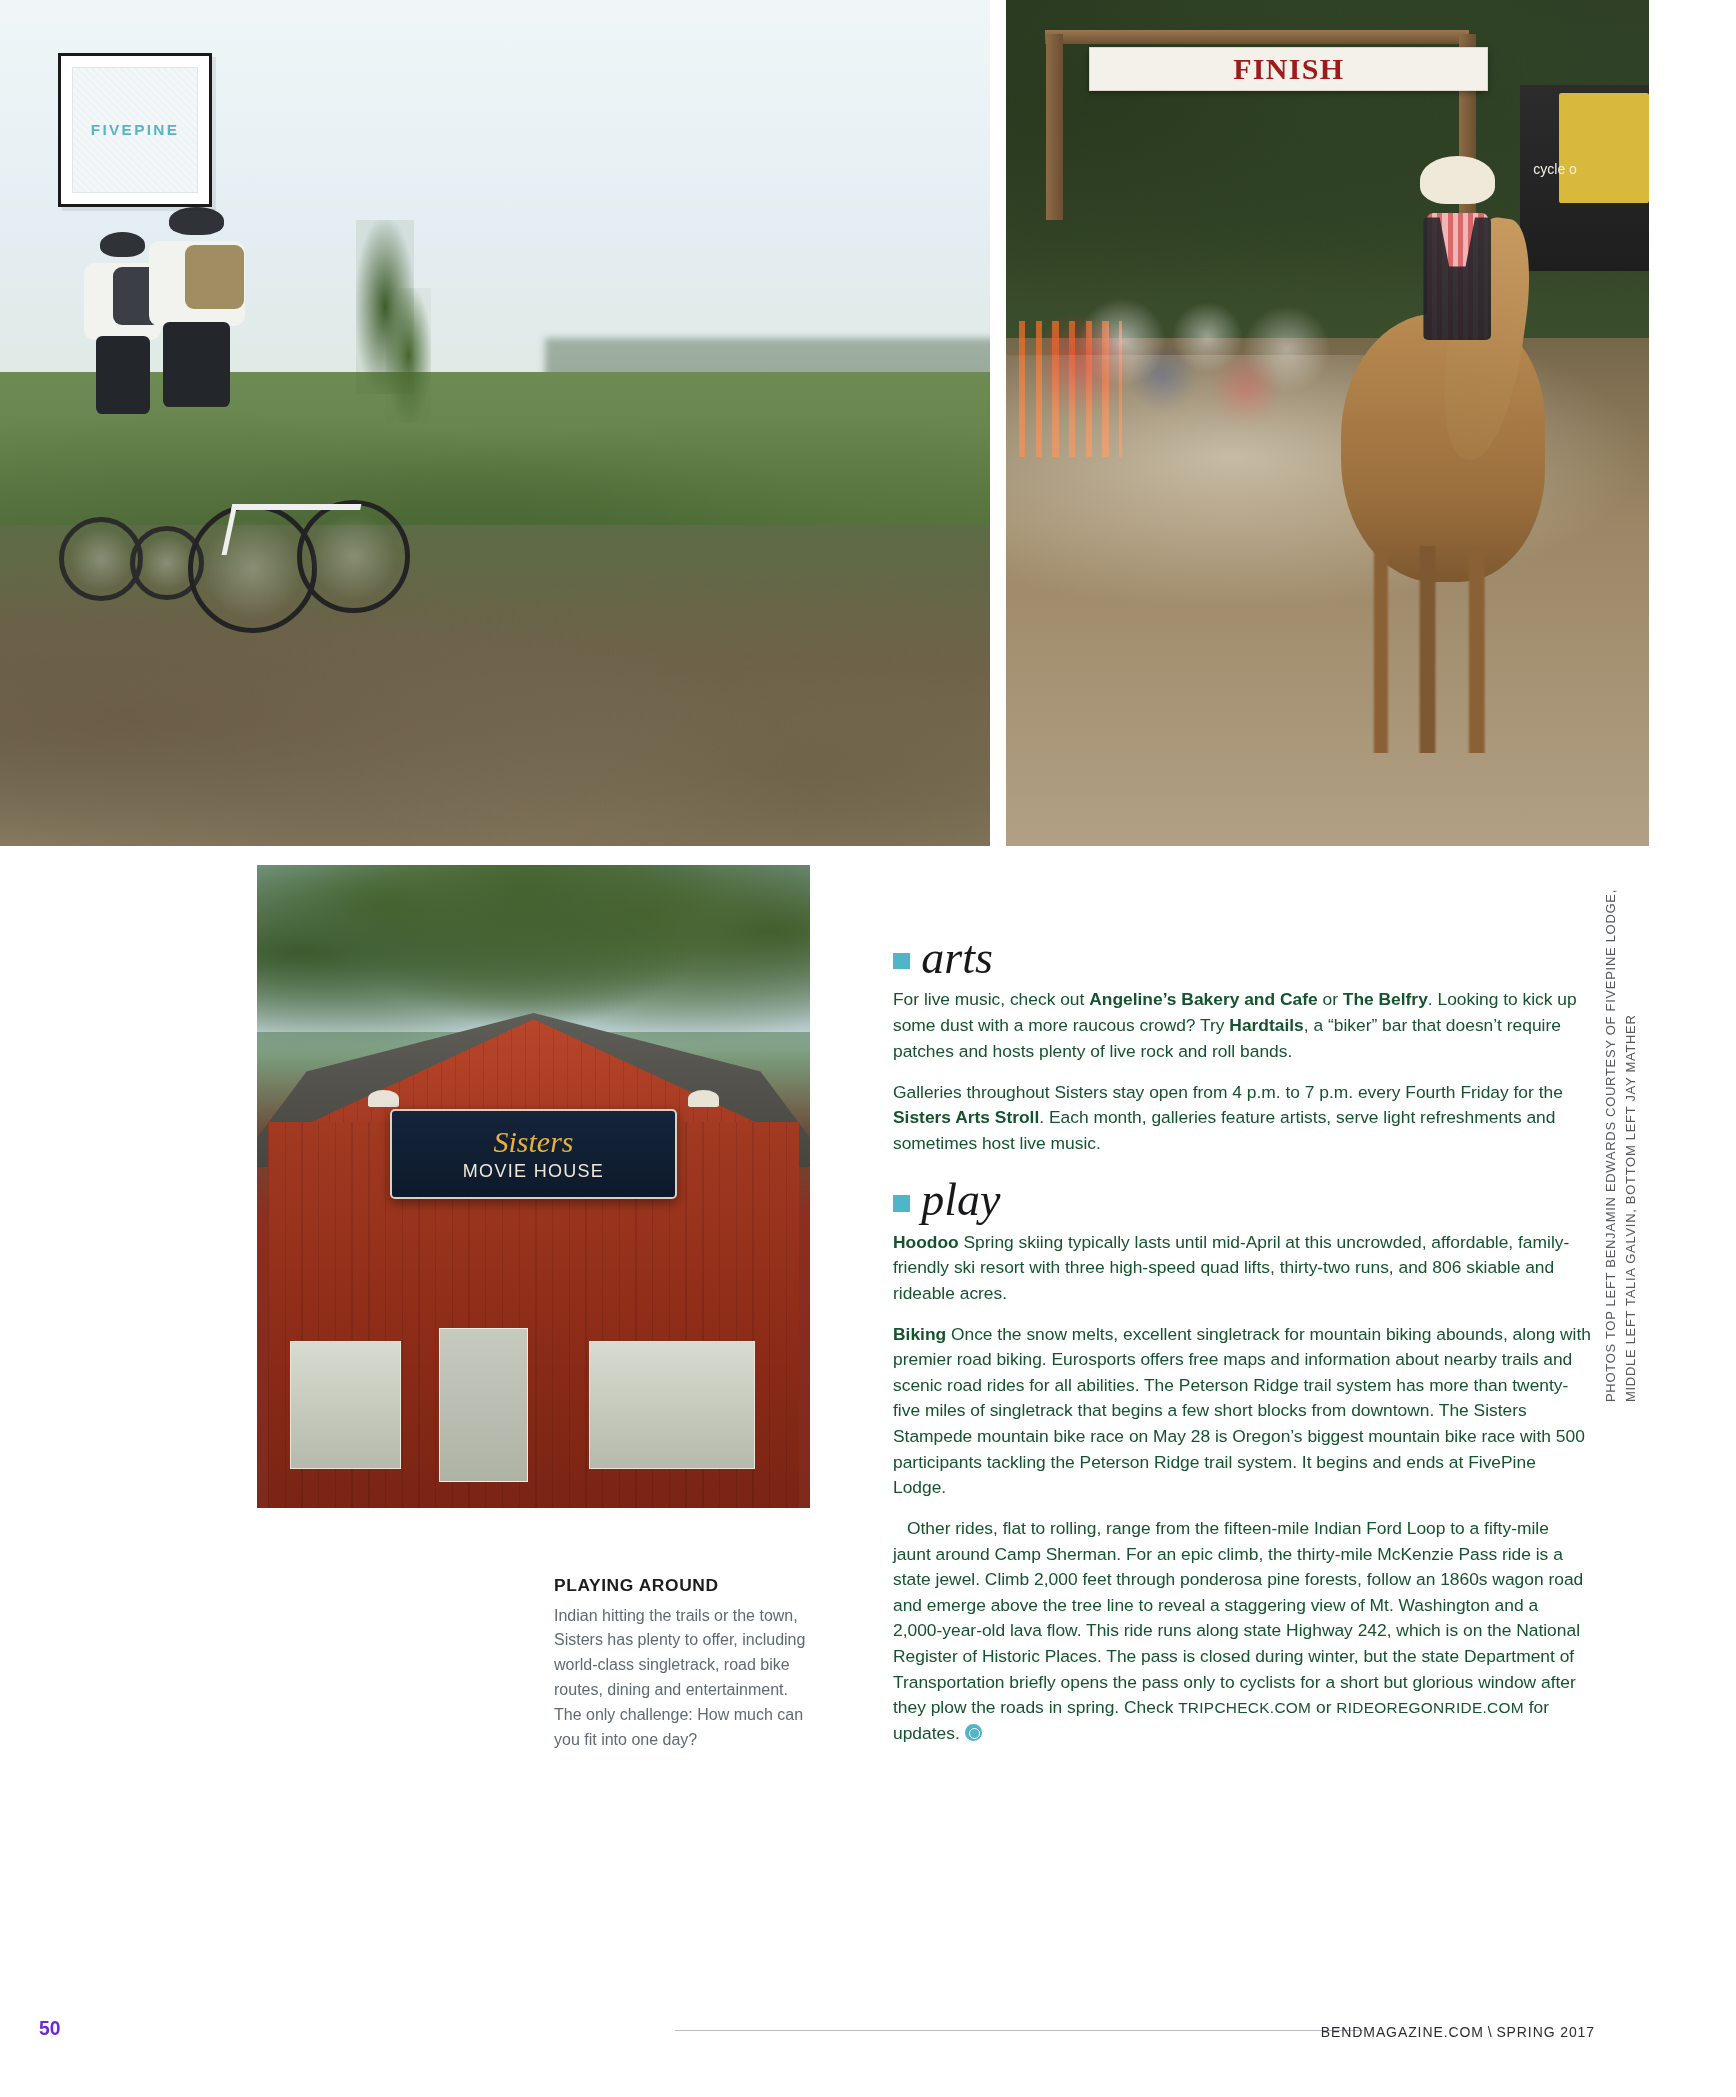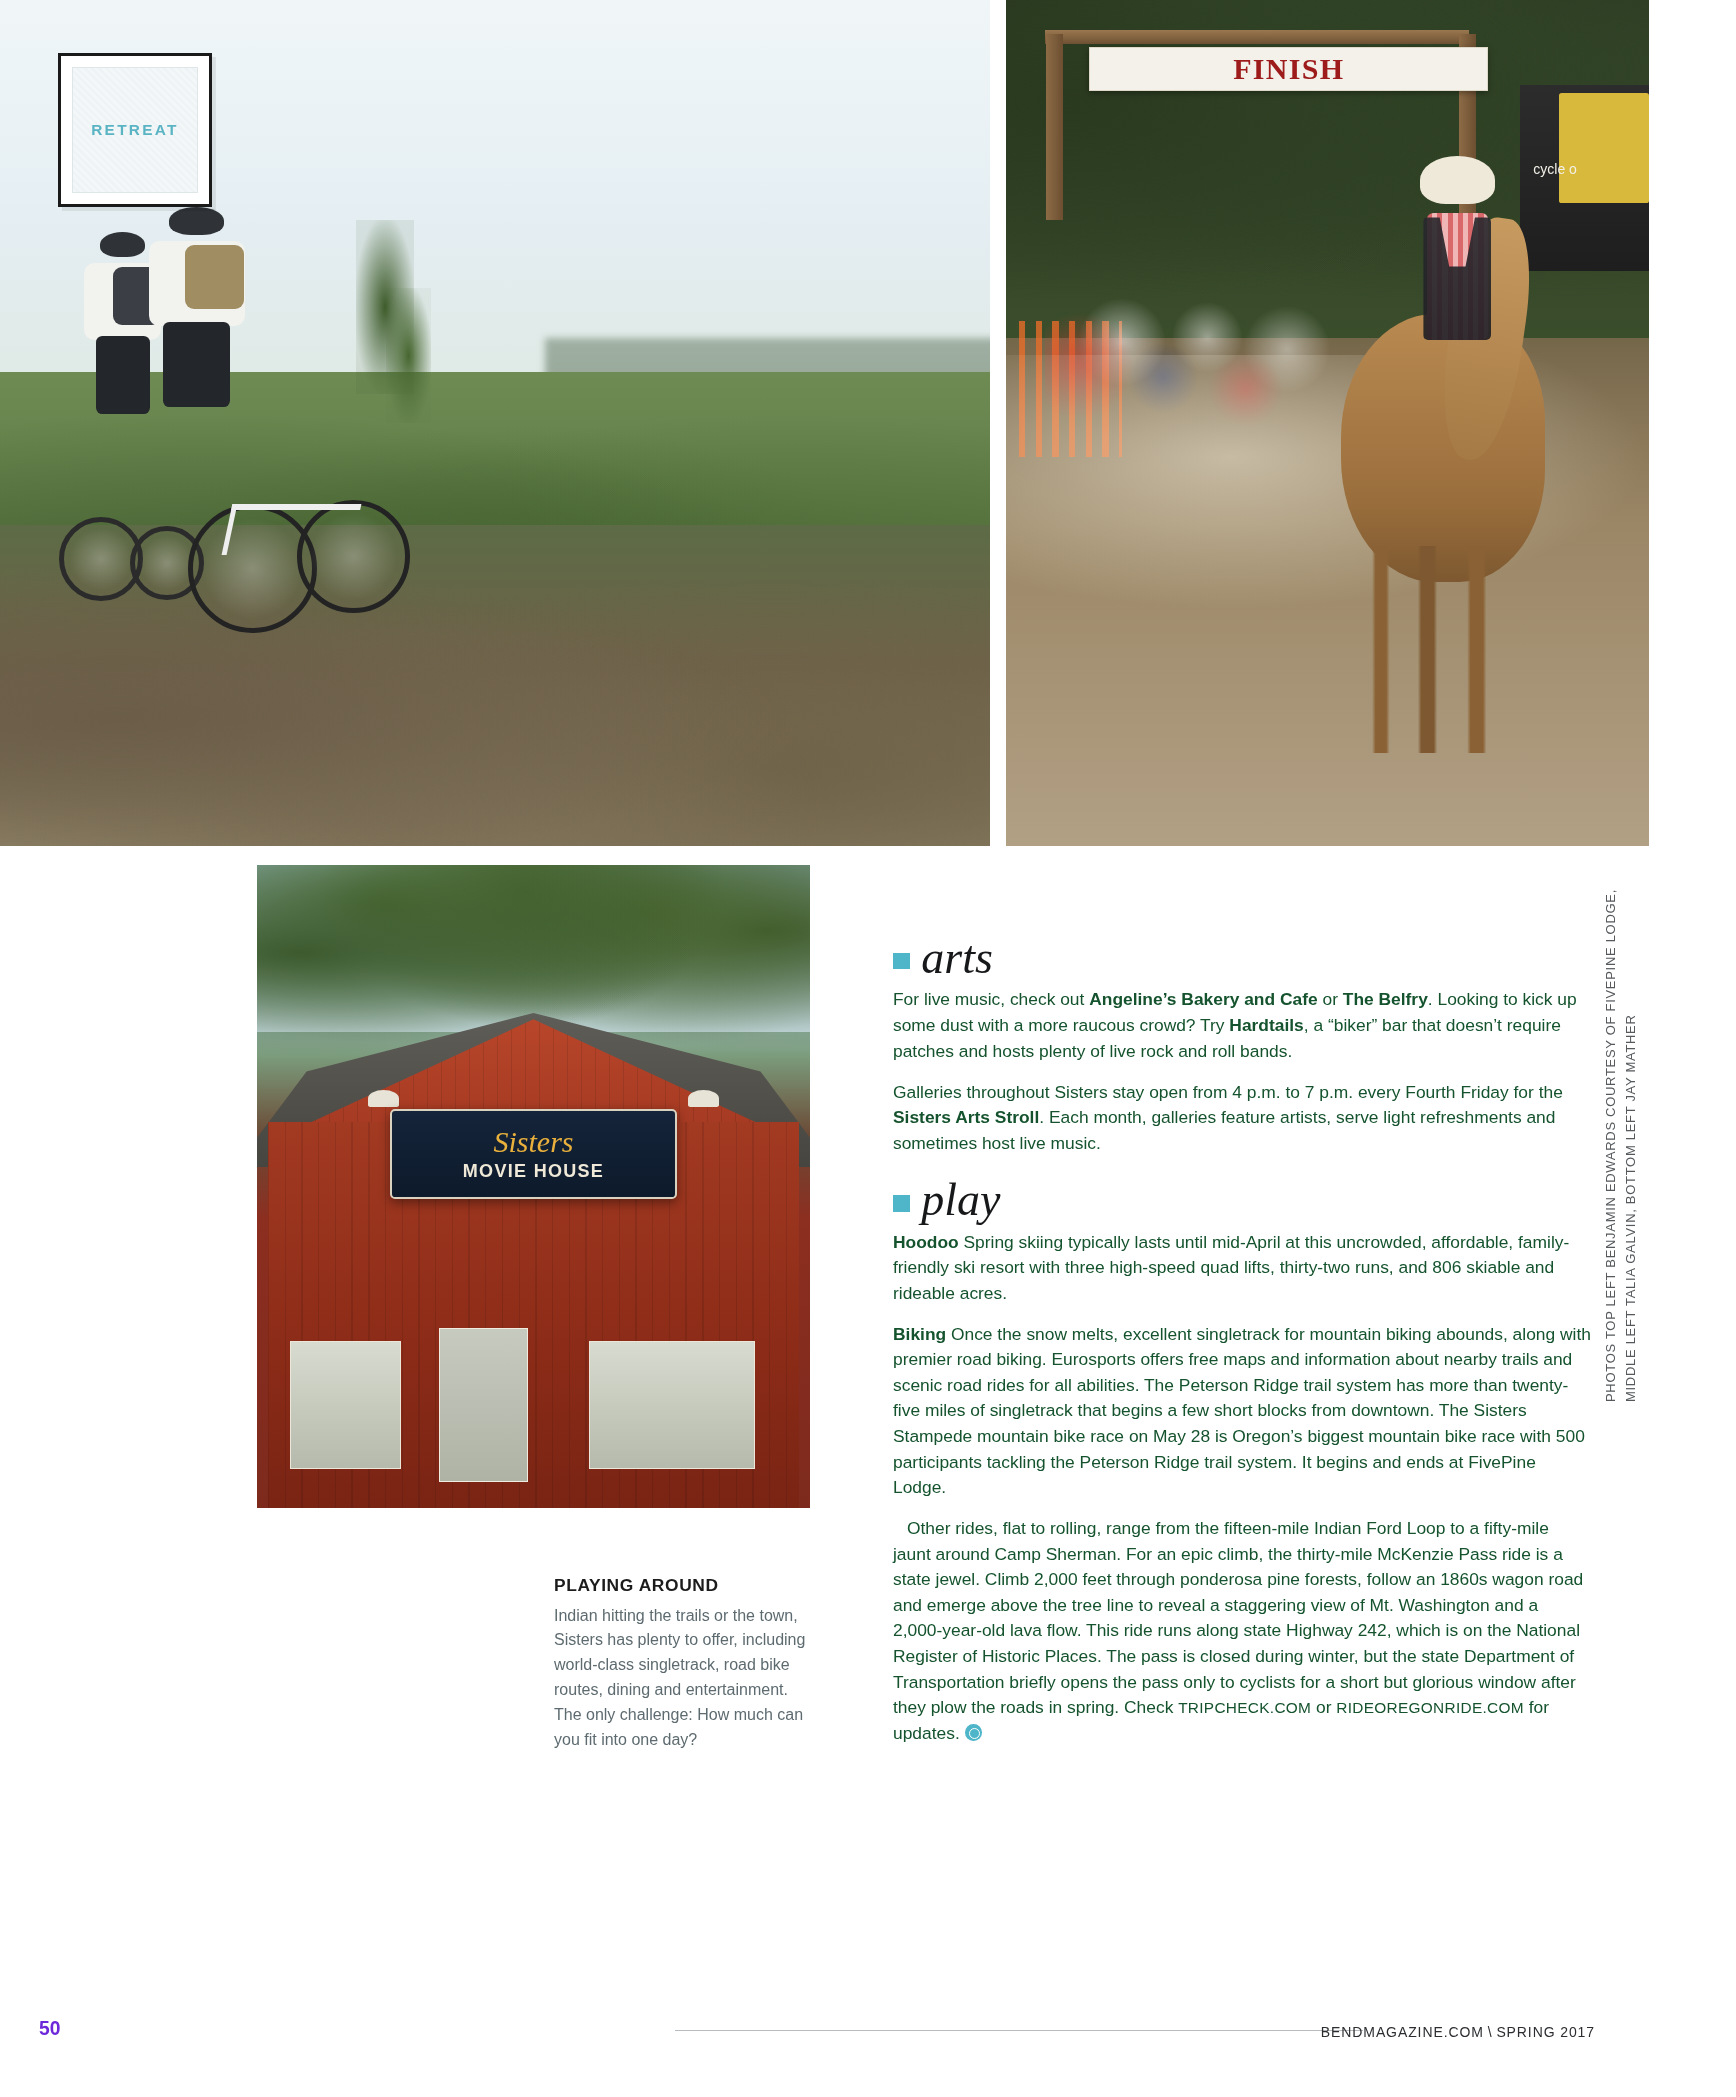--- a/index.html
+++ b/index.html
@@ -265,21 +265,21 @@
     border:2.6px solid #d9d2c0;
     border-radius:5.1px;
     display:flex; flex-direction:column; align-items:center; justify-content:center;
     box-shadow: 0 3.9px 10.3px rgba(0,0,0,0.4);
   }
   .movie-sign .s1 {
     font-family:"Liberation Serif", serif; font-style:italic;
     color:#e9b13c; font-size:30px; line-height:1;
   }
   .movie-sign .s2 {
-    color:#f0e9d8; font-size:18px; letter-spacing:1.3px; font-weight:bold; margin-top:3.9px;
+    color:#f0e9d8; font-size:18px; letter-spacing:1.3px; font-weight:normal; margin-top:3.9px;
   }
   .photo-movie .door {
     position:absolute; left:33%; top:72%; width:16%; height:24%;
     background: linear-gradient(180deg,#c7cbbf 0%, #aeb3a6 100%);
     border:1.9px solid #f0ece0;
   }
   .photo-movie .win1, .photo-movie .win2 {
     position:absolute; top:74%; height:20%;
     background: linear-gradient(180deg,#d8dcd0,#b6baac);
     border:1.9px solid #ece7d8;
@@ -483,21 +483,21 @@
       <div class="cowboy">
         <div class="hat"></div>
         <div class="shirt"></div>
         <div class="vest"></div>
       </div>
     </div>
   </div>
 
   <div class="retreat-badge">
     <div class="inner">
-      <div class="label">RETREAT</div>
+      <div class="label">FIVEPINE</div>
     </div>
   </div>
 
   <div class="photo-movie">
     <div class="sky2"></div>
     <div class="pines"></div>
     <div class="roof"></div>
     <div class="gable"></div>
     <div class="barn"></div>
     <div class="lamp" style="left:20%;top:35%;"></div>

